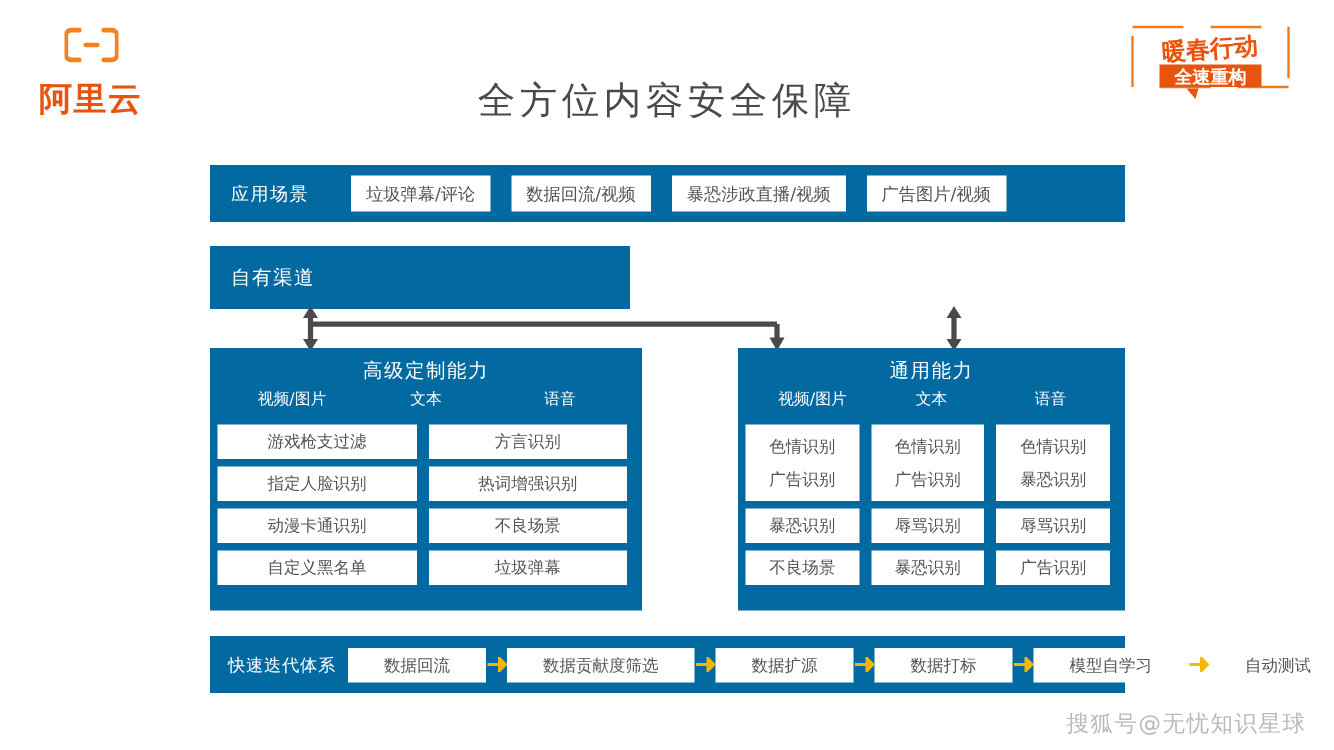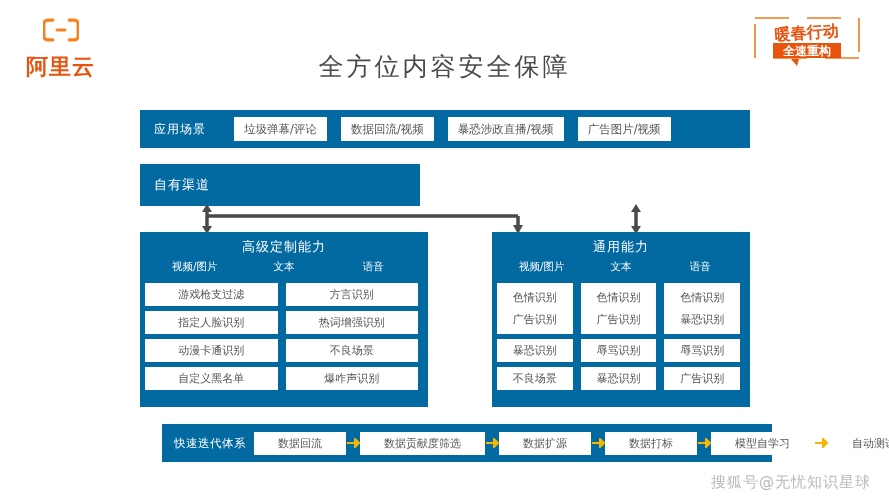--- a/index.html
+++ b/index.html
@@ -53,21 +53,21 @@
   .colhead>div{
     flex:1;text-align:center;color:#fff;font-family:"DejaVu Sans",sans-serif;
     font-size:10.5px;line-height:11px;height:22px;
   }
   .grid{display:flex;padding:0 10px 8px 5px;gap:8px;}
   .col{flex:1;display:flex;flex-direction:column;gap:5px;}
   .cell{height:23px;font-size:11px;}
   .cell.tall{height:51px;flex-direction:column;justify-content:space-around;padding:3px 0;}
   .cell.tall span{display:block;line-height:1;}
   
-  #row-pipeline{position:absolute;left:140px;top:424px;width:610px;height:38px;display:flex;align-items:center;margin-left:22px;}
+  #row-pipeline{position:absolute;left:140px;top:424px;width:610px;height:38px;display:flex;align-items:center;}
   #row-pipeline .olabel{font-size:11.5px;margin-left:12px;flex:0 0 auto;letter-spacing:.5px;}
   #row-pipeline .steps{display:flex;align-items:center;margin-left:8px;}
   #row-pipeline .step{height:23px;font-size:11px;padding:0 24px;white-space:nowrap;}
   .arrow-s{width:14px;height:10px;flex:0 0 auto;}
   
   #watermark{
     position:absolute;right:18px;bottom:8px;
     font-family:"DejaVu Sans",sans-serif;font-size:15px;color:#b9b9b9;letter-spacing:1px;
   }
 </style>
@@ -138,21 +138,21 @@
     <div class="col">
       <div class="wbox cell">游戏枪支过滤</div>
       <div class="wbox cell">指定人脸识别</div>
       <div class="wbox cell">动漫卡通识别</div>
       <div class="wbox cell">自定义黑名单</div>
     </div>
     <div class="col">
       <div class="wbox cell">方言识别</div>
       <div class="wbox cell">热词增强识别</div>
       <div class="wbox cell">不良场景</div>
-      <div class="wbox cell">爆咋声识别</div>
+      <div class="wbox cell">垃圾弹幕</div>
     </div>
   </div>
 </div>
 
 <div id="panel-general" class="orange">
   <div class="panel-title">通用能力</div>
   <div class="colhead">
     <div>视频/图片</div>
     <div>文本</div>
     <div>语音</div>

